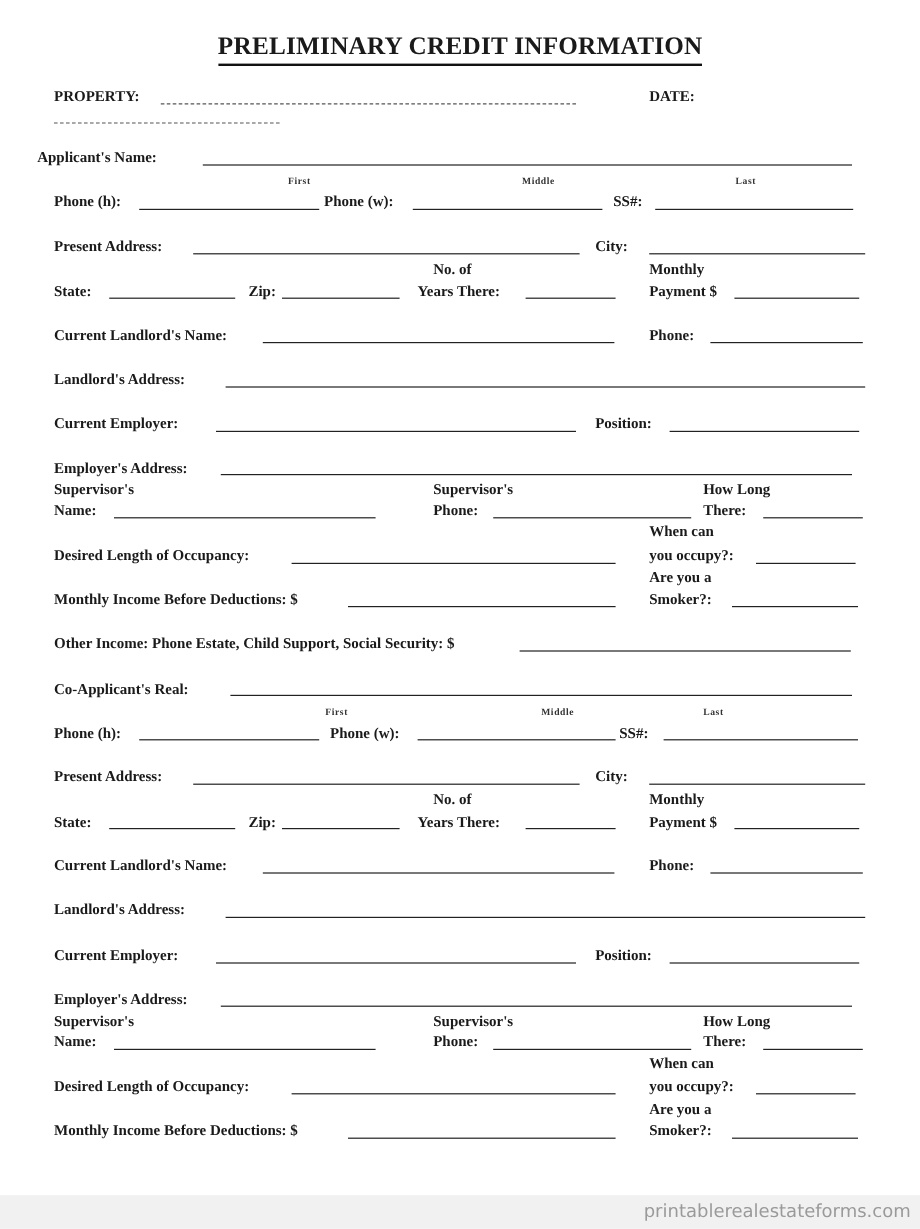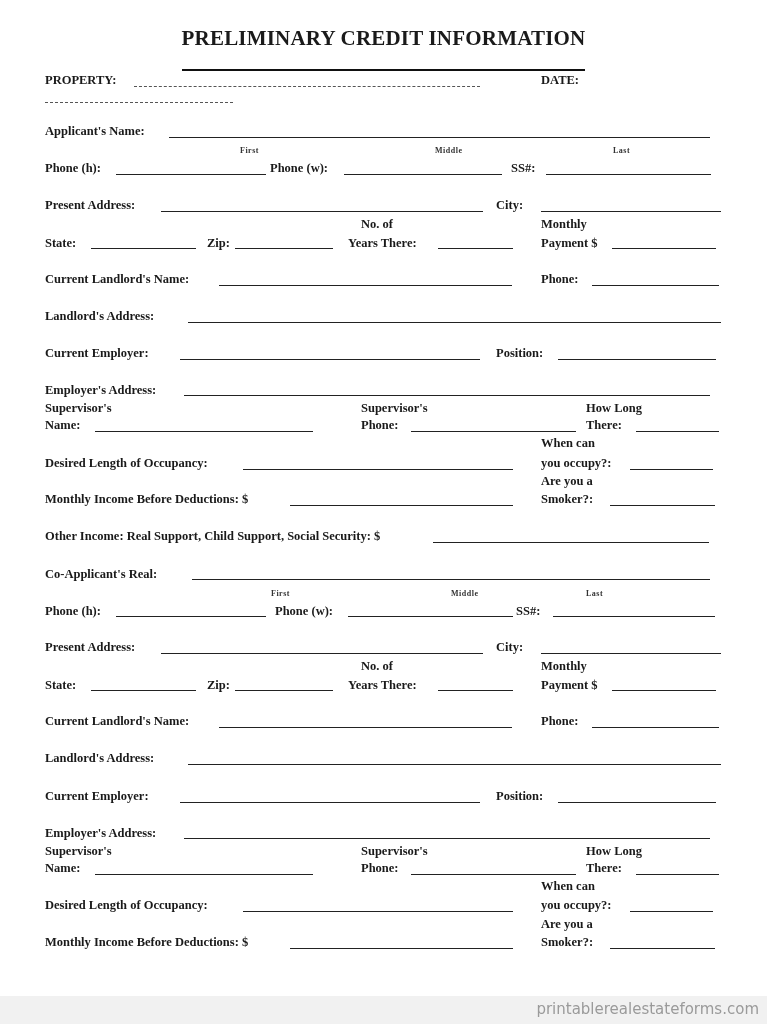--- a/index.html
+++ b/index.html
@@ -4,36 +4,36 @@
 <style>
   html,body{margin:0;padding:0;background:#fff;}
   body{width:767px;height:1024px;position:relative;overflow:hidden;
        font-family:"Liberation Serif","DejaVu Serif",serif;color:#1a1a1a;}
   .t{position:absolute;font-weight:bold;font-size:12.5px;white-space:nowrap;line-height:14px;}
   .small{position:absolute;font-weight:bold;font-size:8px;white-space:nowrap;letter-spacing:0.5px;color:#333;}
   .ln{position:absolute;height:0;border-bottom:1.3px solid #222;}
   .dash{position:absolute;height:0;border-bottom:1px dashed #555;}
   h1{position:absolute;left:0;right:0;top:26px;margin:0;text-align:center;font-size:21px;
      font-weight:bold;letter-spacing:0.2px;}
-  h1 span{border-bottom:2.5px solid #111;padding-bottom:19px;}
+  h1 span{border-bottom:2.5px solid #111;padding-bottom:3px;}
   .footer{position:absolute;left:0;top:996px;width:767px;height:28px;background:#f1f1f1;}
   .footer span{position:absolute;right:8px;top:4px;font-family:"DejaVu Sans",sans-serif;font-size:15px;color:#9a9a9a;}
 </style>
 </head>
 <body>
 
 <h1><span>PRELIMINARY CREDIT INFORMATION</span></h1>
 
 <div class="t" style="left:45px;top:73px">PROPERTY:</div>
 <div class="dash" style="left:134px;top:86px;width:346px"></div>
 <div class="t" style="left:541px;top:73px">DATE:</div>
 <div class="dash" style="left:45px;top:102px;width:188px"></div>
 
 <div>
-  <div class="t" style="left:45px;top:124px">Applicant's Name:</div>
+  <div class="t" style="left:31px;top:124px">Applicant's Name:</div>
   <div class="ln" style="left:169px;top:137px;width:541px"></div>
   <div class="small" style="left:240px;top:146px">First</div>
   <div class="small" style="left:435px;top:146px">Middle</div>
   <div class="small" style="left:613px;top:146px">Last</div>
 
   <div class="t" style="left:45px;top:161px">Phone (h):</div>
   <div class="ln" style="left:116px;top:174px;width:150px"></div>
   <div class="t" style="left:270px;top:161px">Phone (w):</div>
   <div class="ln" style="left:344px;top:174px;width:158px"></div>
   <div class="t" style="left:511px;top:161px">SS#:</div>
@@ -86,21 +86,21 @@
   <div class="ln" style="left:243px;top:469px;width:270px"></div>
   <div class="t" style="left:541px;top:456px">you occupy?:</div>
   <div class="ln" style="left:630px;top:469px;width:83px"></div>
 
   <div class="t" style="left:541px;top:474px">Are you a</div>
   <div class="t" style="left:45px;top:492px">Monthly Income Before Deductions:  $</div>
   <div class="ln" style="left:290px;top:505px;width:223px"></div>
   <div class="t" style="left:541px;top:492px">Smoker?:</div>
   <div class="ln" style="left:610px;top:505px;width:105px"></div>
 
-  <div class="t" style="left:45px;top:529px">Other Income:  Real Support, Child Support, Social Security:  $</div>
+  <div class="t" style="left:45px;top:529px">Other Income:  Phone Estate, Child Support, Social Security:  $</div>
   <div class="ln" style="left:433px;top:542px;width:276px"></div>
 </div>
 
 <div>
   <div class="t" style="left:45px;top:567px">Co-Applicant's Real:</div>
   <div class="ln" style="left:192px;top:579px;width:518px"></div>
   <div class="small" style="left:271px;top:589px">First</div>
   <div class="small" style="left:451px;top:589px">Middle</div>
   <div class="small" style="left:586px;top:589px">Last</div>
 

